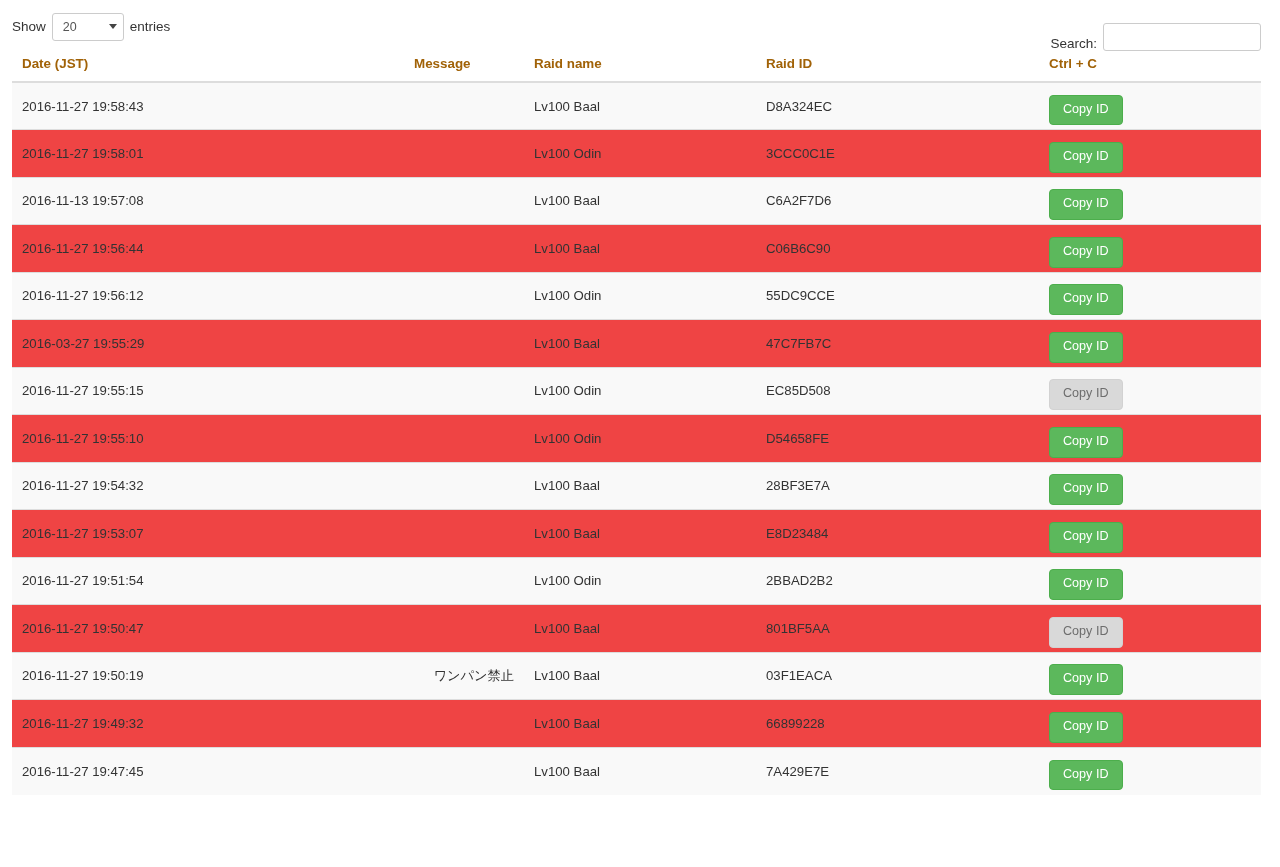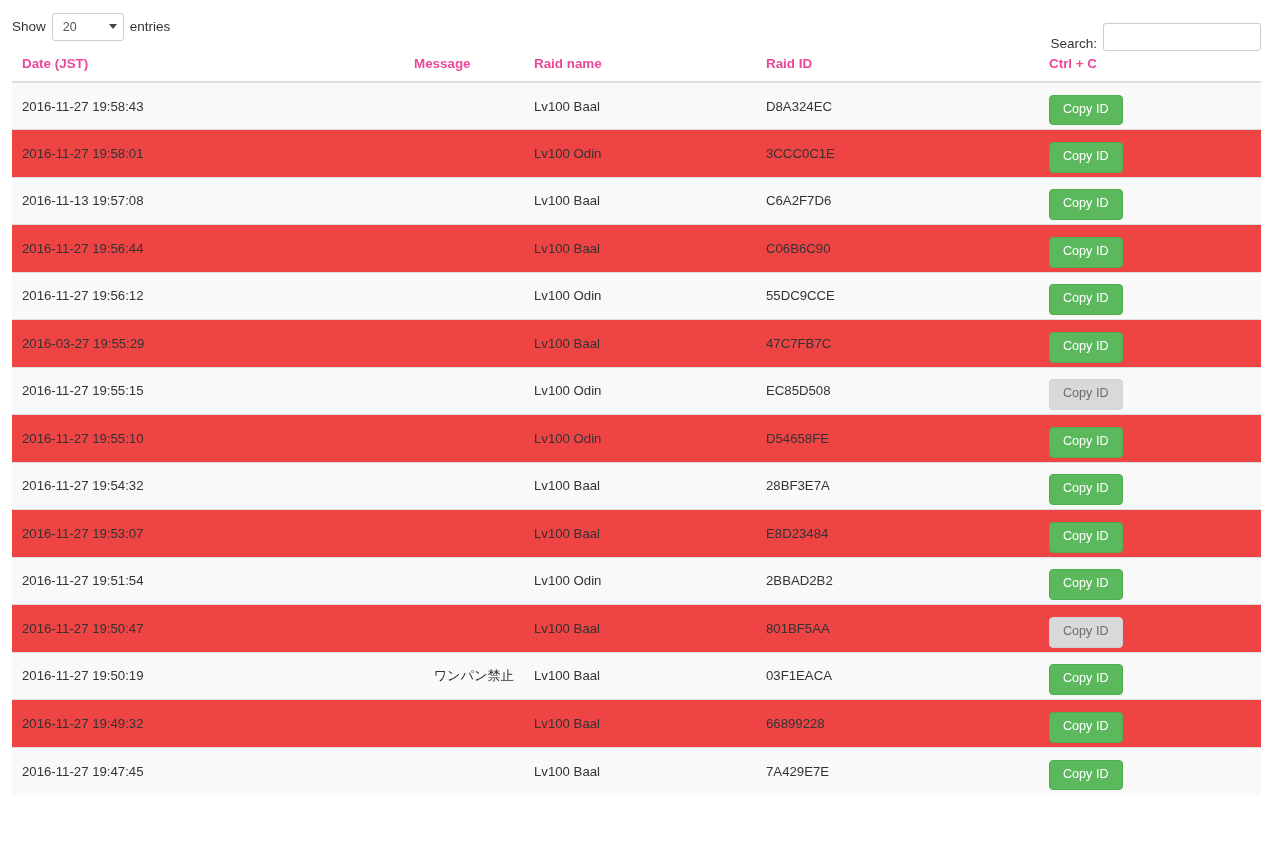--- a/index.html
+++ b/index.html
@@ -92,21 +92,21 @@
   }
   table.dt {
     width: 1249px;
     border-collapse: collapse;
     table-layout: fixed;
   }
   table.dt thead th {
     text-align: left;
     font-size: 13.4px;
     font-weight: bold;
-    color: #ec4899;
+    color: #a16207;
     padding: 8px 10px 10px 10px;
     border-bottom: 2px solid #dddddd;
     vertical-align: bottom;
     white-space: nowrap;
   }
   th.c-date   { width: 392px; }
   th.c-msg    { width: 120px; text-align: right; padding-right: 12px; }
   th.c-raid   { width: 232px; padding-left: 12px; }
   th.c-rid    { width: 283px; padding-left: 12px; }
   th.c-ctrl   { width: 222px; padding-left: 16px; }

